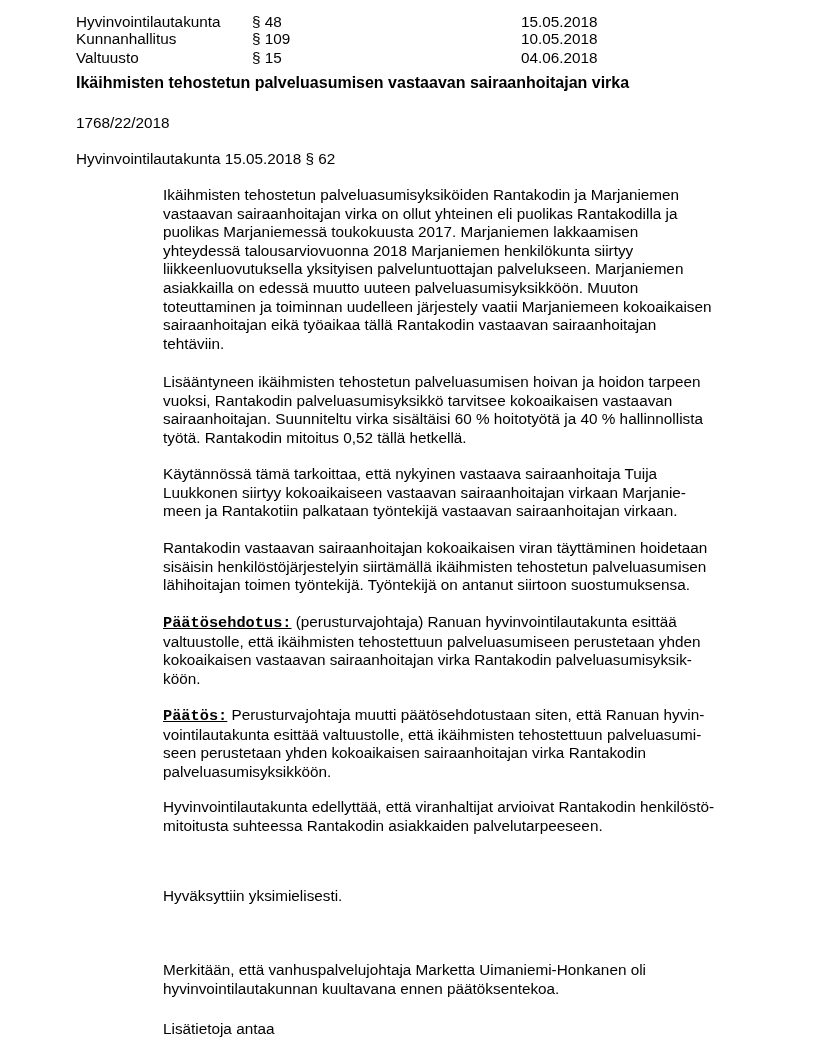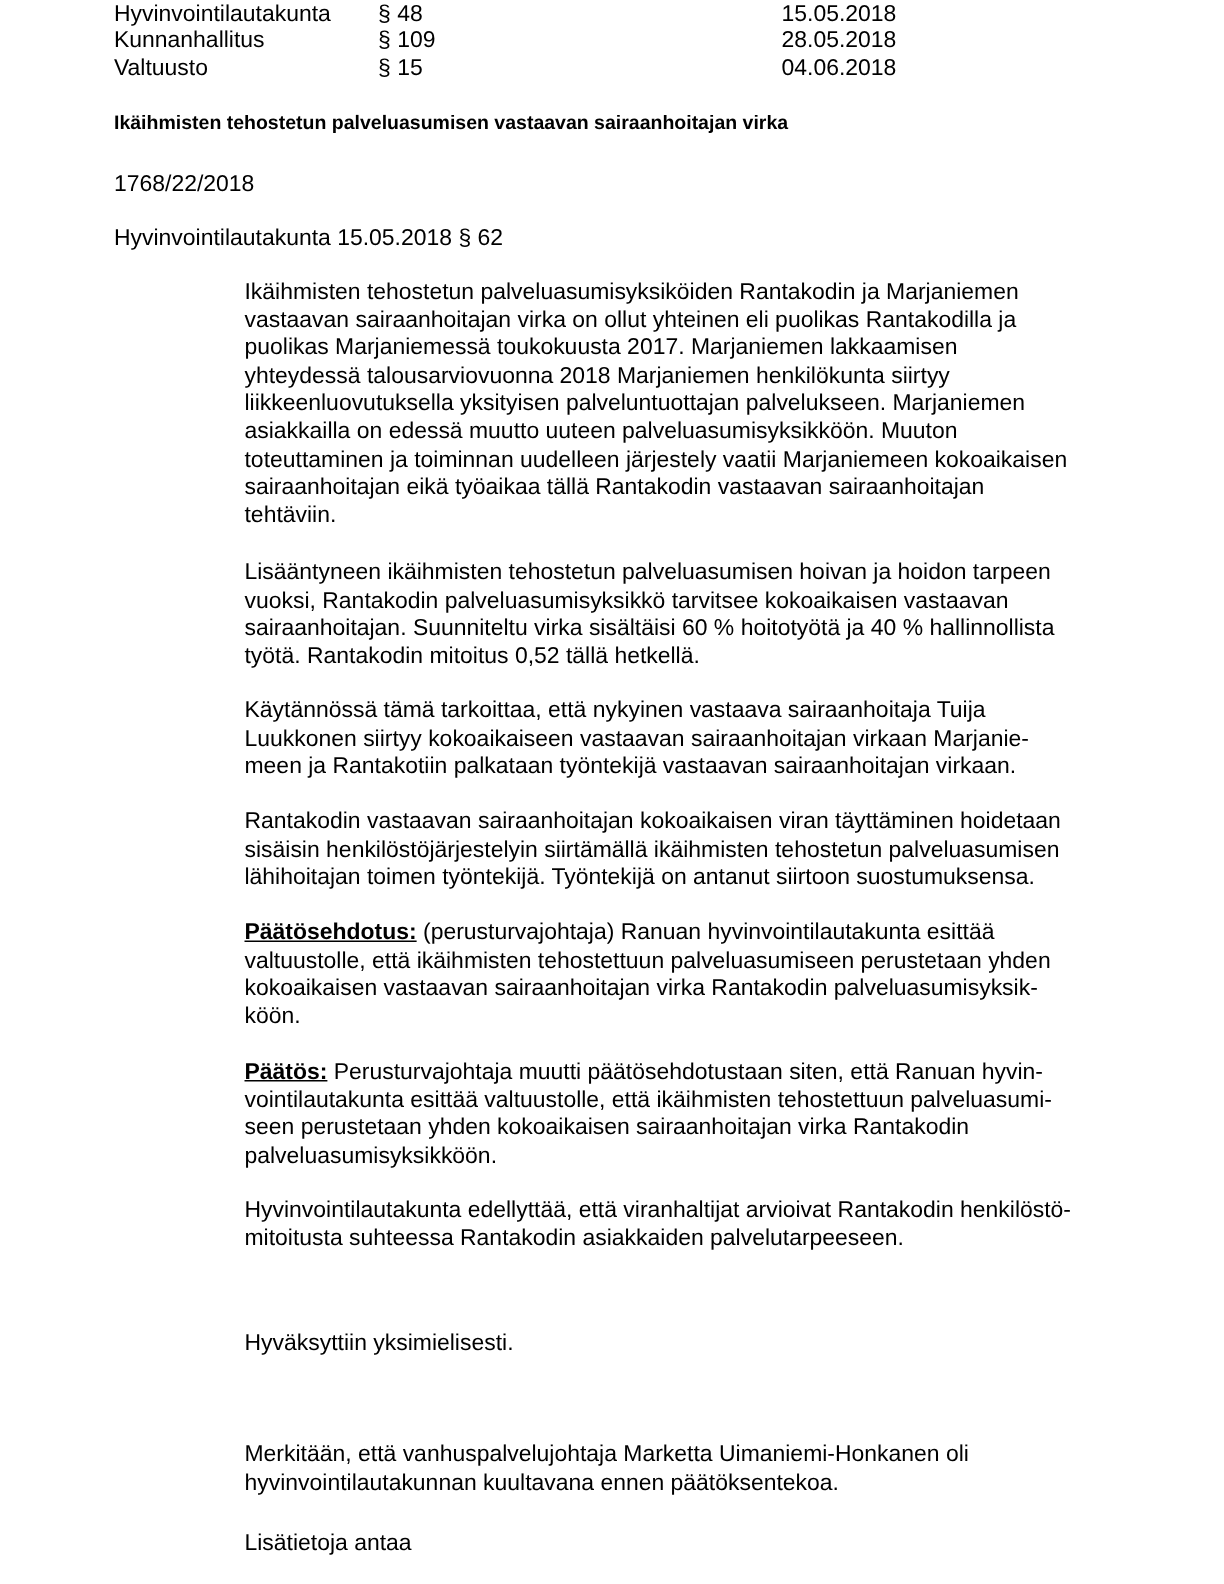--- a/index.html
+++ b/index.html
@@ -1,42 +1,42 @@
 <!DOCTYPE html>
 <html><head>
 <meta charset="utf-8">
 <style>
   html, body { margin: 0; padding: 0; background: #ffffff; }
   body { width: 816px; height: 1056px; position: relative; overflow: hidden;
          font-family: "Liberation Sans", sans-serif; color: #000; font-size: 15.3px; }
   .hdr-row { position: absolute; left: 76px; height: 19px; line-height: 19px; }
-  .hdr-row span { position: absolute; white-space: nowrap; top: 0; }
+  .hdr-row span { position: absolute; white-space: nowrap; top: 12px; }
   .hdr-row .c1 { left: 0; }
   .hdr-row .c2 { left: 176px; }
   .hdr-row .c3 { left: 445px; }
-  .title { position: absolute; left: 76px; top: 74px; font-weight: bold; font-size: 13px; white-space: nowrap; }
+  .title { position: absolute; left: 76px; top: 74px; font-weight: bold; font-size: 16px; white-space: nowrap; }
   .ref { position: absolute; left: 76px; top: 114px; white-space: nowrap; }
   .meeting { position: absolute; left: 76px; top: 150px; white-space: nowrap; text-align: right; }
   .para { position: absolute; left: 163px; width: 590px; line-height: 18.6px; }
   .para .line { display: block; white-space: nowrap; }
-  .lbl { font-weight: bold; text-decoration: underline; }
+  .lbl { font-weight: bold; text-decoration: underline; font-family: Liberation Mono, monospace; }
 </style>
 </head>
 <body>
 
 <div>
   <div class="hdr-row" style="top:0px;">
     <span class="c1">Hyvinvointilautakunta</span>
     <span class="c2">§ 48</span>
     <span class="c3">15.05.2018</span>
   </div>
   <div class="hdr-row" style="top:17px;">
     <span class="c1">Kunnanhallitus</span>
     <span class="c2">§ 109</span>
-    <span class="c3">28.05.2018</span>
+    <span class="c3">10.05.2018</span>
   </div>
   <div class="hdr-row" style="top:36px;">
     <span class="c1">Valtuusto</span>
     <span class="c2">§ 15</span>
     <span class="c3">04.06.2018</span>
   </div>
 </div>
 
 <div class="title">Ikäihmisten tehostetun palveluasumisen vastaavan sairaanhoitajan virka</div>
 <div class="ref">1768/22/2018</div>

